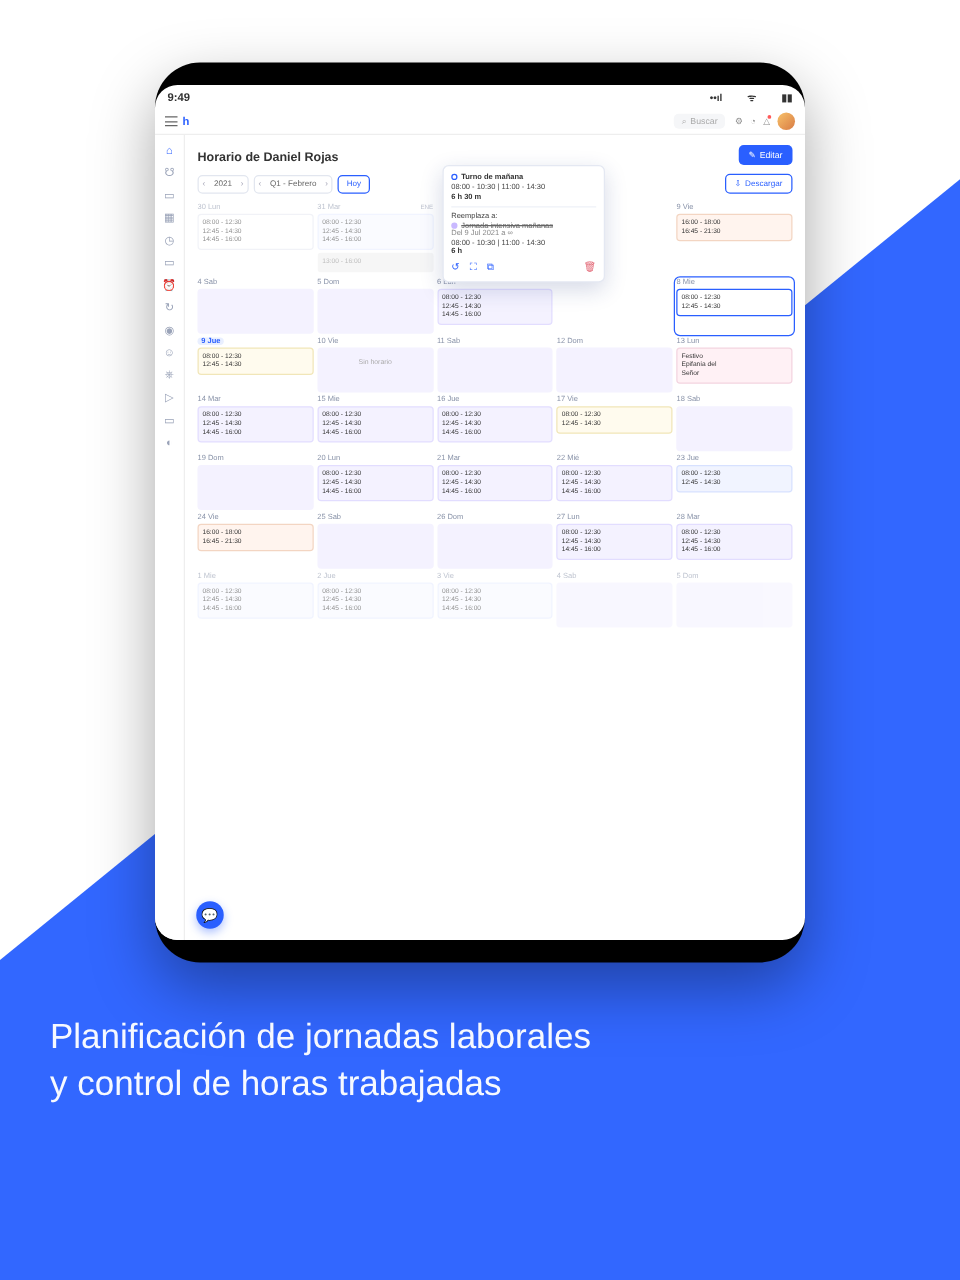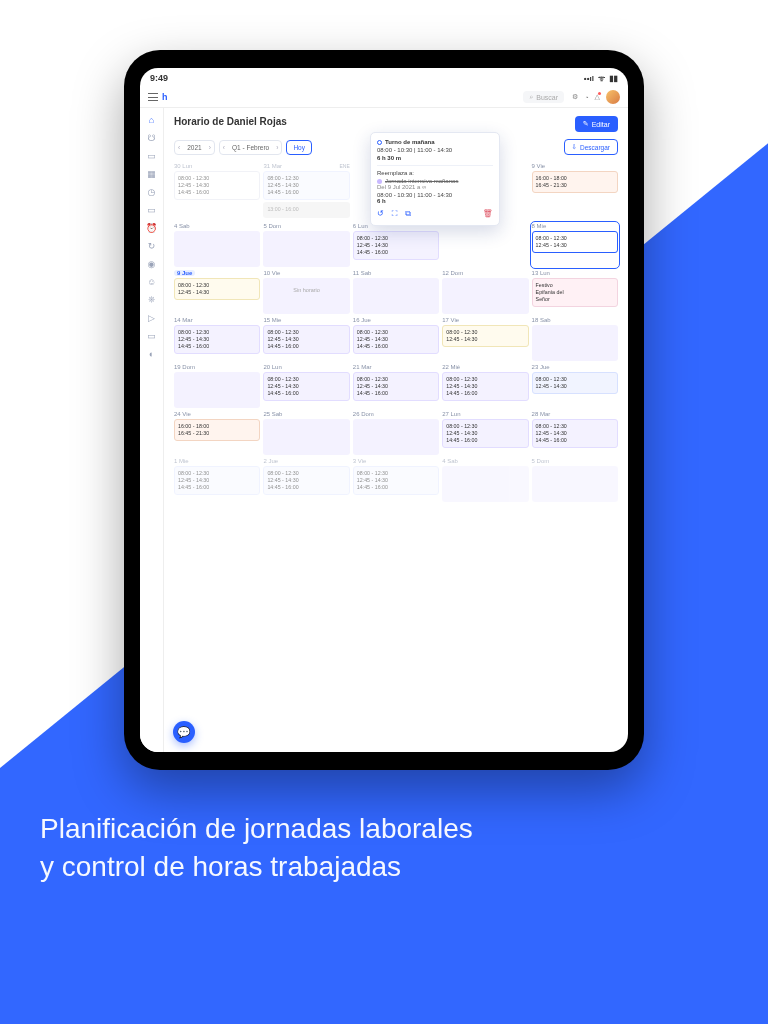--- a/index.html
+++ b/index.html
@@ -1,35 +1,35 @@
 <!DOCTYPE html>
 <html><head>
 <meta charset="utf-8">
 <style>
   *{box-sizing:border-box;margin:0;padding:0;font-family:-apple-system,BlinkMacSystemFont,"Segoe UI",sans-serif}
   body{width:768px;height:1024px;overflow:hidden;background:#fff;position:relative}
   .bg-tri{position:absolute;left:0;bottom:0;width:100%;height:100%;background:linear-gradient(to bottom,#fff 0,#fff 18%,transparent 18%)}
   .bg-tri::after{content:"";position:absolute;inset:0;background:#3267ff;clip-path:polygon(100% 14%,100% 100%,0 100%,0 75%)}
-  .tablet{position:absolute;left:50%;top:50px;transform:translateX(-50%);width:520px;height:720px;background:#000;border-radius:36px;padding:18px 16px;box-shadow:0 20px 50px rgba(0,0,0,.35)}
+  .tablet{position:absolute;left:50%;top:50px;transform:translateX(-50%);width:520px;height:720px;background:#000;border-radius:36px;padding:18px 0;box-shadow:0 20px 50px rgba(0,0,0,.35)}
   .screen{width:100%;height:100%;background:#fff;border-radius:18px;overflow:hidden;display:flex;flex-direction:column;font-size:7px;color:#333}
   .statusbar{display:flex;justify-content:space-between;align-items:center;padding:4px 10px;font-weight:600;font-size:9px}
-  .statusbar .icons span{margin-left:4px;font-size:8px}
+  .statusbar .icons span{margin-left:20px;font-size:8px}
   .appbar{display:flex;align-items:center;padding:3px 8px;border-bottom:1px solid #eee;gap:4px}
   .hamburger{width:10px;height:8px;display:flex;flex-direction:column;justify-content:space-between}
   .hamburger span{height:1px;background:#666}
   .logo{width:10px;height:10px;font-weight:900;color:#2a5fff;font-size:9px}
   .search{margin-left:auto;display:flex;align-items:center;gap:3px;background:#f5f6f8;border-radius:4px;padding:2px 6px;color:#aaa}
   .topicons{display:flex;align-items:center;gap:6px;margin-left:4px;color:#888}
   .avatar{width:14px;height:14px;border-radius:50%;background:linear-gradient(135deg,#f8c26a,#d87b44)}
   .body{flex:1;display:flex;overflow:hidden}
   .side{width:24px;background:#fff;border-right:1px solid #eee;display:flex;flex-direction:column;align-items:center;padding-top:6px;gap:7px;color:#9aa3b8}
   .side .ic{width:11px;height:11px;display:flex;align-items:center;justify-content:center;font-size:9px}
   .side .ic.act{color:#2a5fff}
   .main{flex:1;padding:8px 10px;overflow:hidden;position:relative}
-  .titlebar{display:flex;align-items:flex-start;margin-bottom:7px}
+  .titlebar{display:flex;align-items:flex-end;margin-bottom:7px}
   .title{font-size:10px;font-weight:600;color:#333}
   .editar{margin-left:auto;background:#2a5fff;color:#fff;border:none;border-radius:4px;padding:4px 8px;font-size:7px;display:flex;align-items:center;gap:3px;font-weight:500}
   .controls{display:flex;align-items:center;gap:4px;margin-bottom:8px}
   .pager{display:flex;align-items:center;border:1px solid #e2e6ef;border-radius:4px;overflow:hidden;font-size:6.5px}
   .pager span{padding:3px 4px;color:#666}
   .pager .ar{color:#aab;padding:3px 3px;cursor:pointer}
   .hoy{border:1px solid #2a5fff;color:#2a5fff;border-radius:4px;padding:3px 6px;font-size:6.5px}
   .descargar{margin-left:auto;border:1px solid #2a5fff;color:#2a5fff;border-radius:4px;padding:3px 7px;font-size:6.5px;display:flex;align-items:center;gap:3px}
   .grid{display:grid;grid-template-columns:repeat(5,1fr);gap:3px}
   .day{min-height:44px;display:flex;flex-direction:column}

